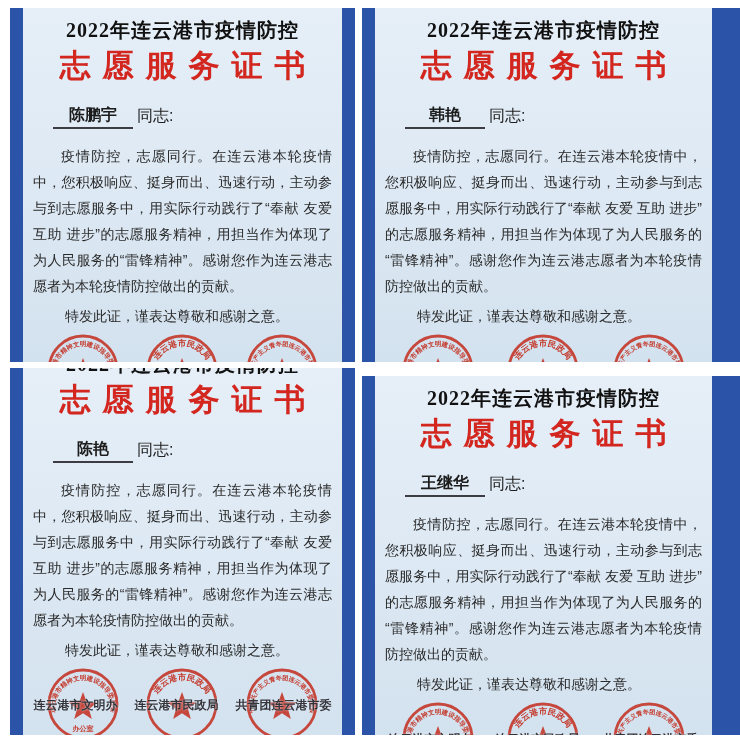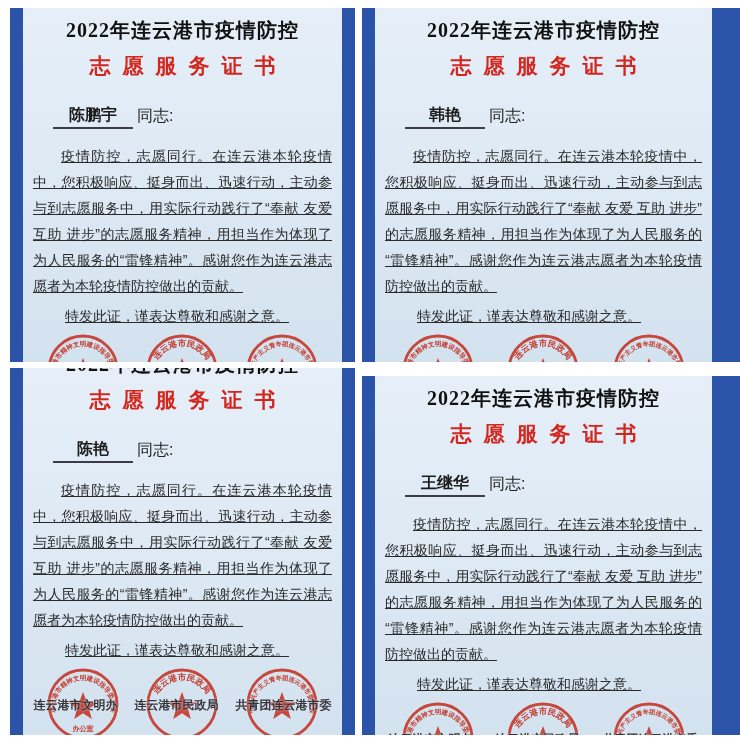--- a/index.html
+++ b/index.html
@@ -22,31 +22,31 @@
   .win-tr .bar-right,.win-br .bar-right{width:28px;}
 
   
   .cert{position:absolute;left:13px;right:13px;top:0;padding:0 10px;color:#242424;}
   .win-tr .cert,.win-br .cert{right:28px;}
   .win-bl .cert{top:-26px;}
 
   .cert-header{margin-top:10px;text-align:center;font-family:"Liberation Serif","DejaVu Serif",serif;
                font-weight:bold;font-size:20px;line-height:24px;letter-spacing:1px;color:#111;}
   .cert-title{margin-top:5px;text-align:center;font-family:"Liberation Serif","DejaVu Serif",serif;
-              font-weight:bold;font-size:21px;line-height:38px;letter-spacing:12px;
+              font-weight:bold;font-size:31px;line-height:38px;letter-spacing:12px;
               padding-left:12px;color:#d2261f;}
 
   .name-row{margin-top:20px;margin-left:20px;height:24px;display:flex;align-items:flex-start;}
   .name{display:inline-block;min-width:64px;padding:0 8px 1px 8px;text-align:center;
         font-weight:bold;font-size:16px;color:#1c1c1c;
         border-bottom:2px solid #3c3c42;}
   .salutation{font-size:16px;margin-left:4px;position:relative;top:1px;color:#222;}
 
   .body-text{margin:14px 0 0 0;font-size:14px;line-height:26px;text-align:justify;
-             text-indent:2em;color:#2a2a2a;text-decoration:underline;}
+             text-indent:2em;color:#2a2a2a;}
   .closing{margin:4px;}
 
   .seal-wrap{position:relative;margin-top:2px;}
   .seal-row{display:flex;justify-content:space-around;align-items:flex-start;}
   .seal{width:74px;height:74px;flex:0 0 auto;}
   .seal-labels{position:absolute;top:30px;left:-8px;right:-8px;display:flex;
                justify-content:space-around;z-index:3;}
   .seal-labels span{font-size:12px;font-weight:bold;color:#33333a;white-space:nowrap;
                     text-shadow:0 0 2px rgba(230,238,246,.9);}
 </style>

